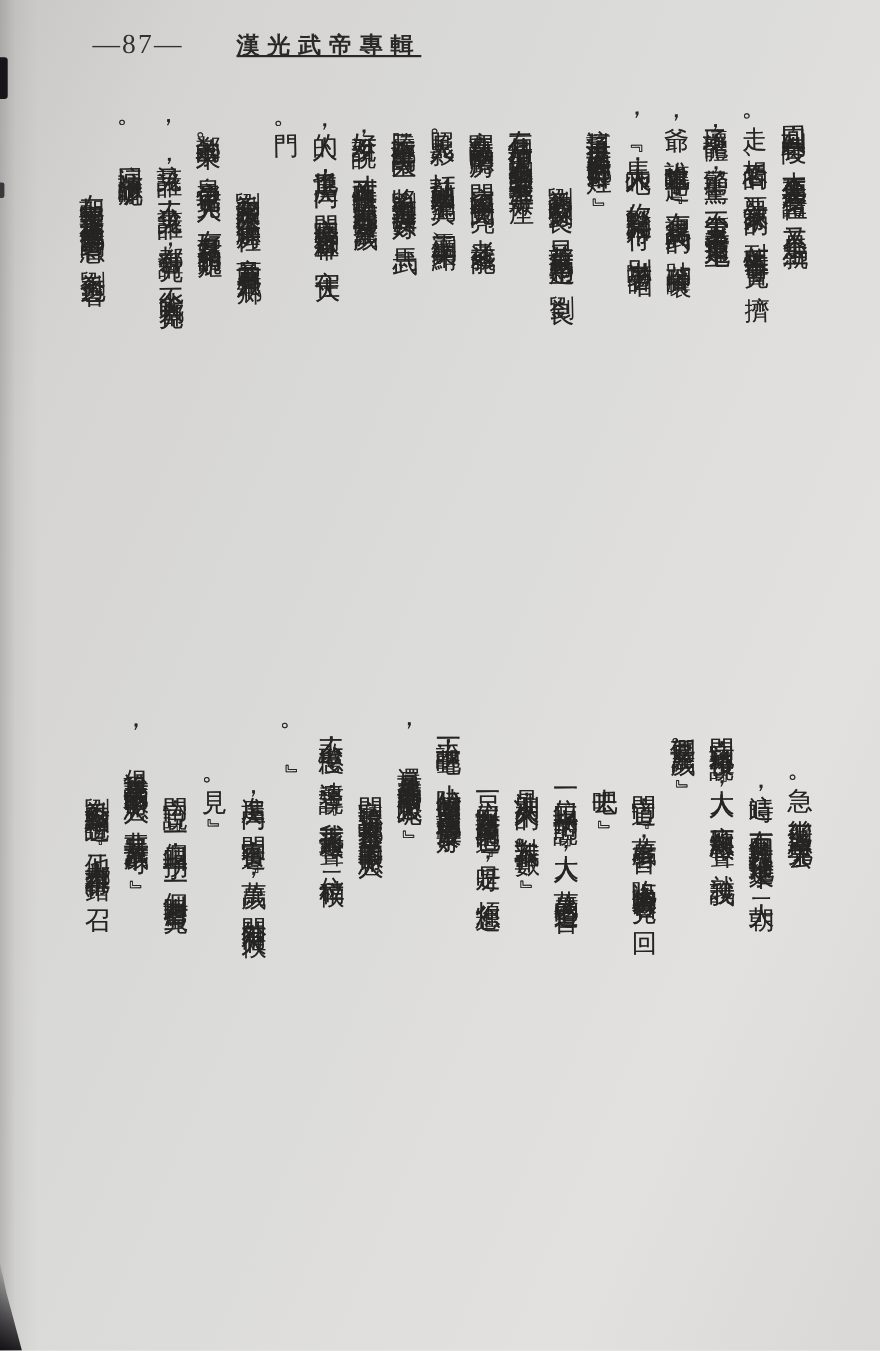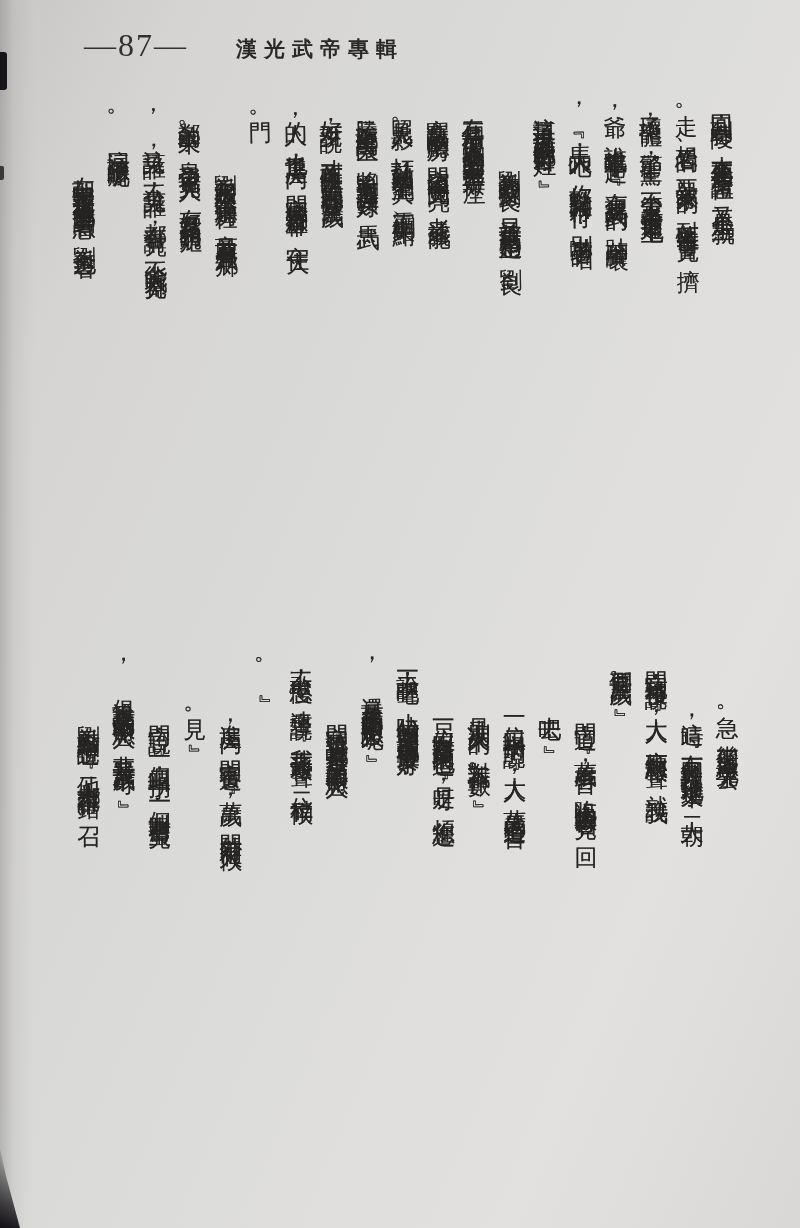--- a/index.html
+++ b/index.html
@@ -47,30 +47,31 @@
     clip-path: polygon(0 0, 30% 35%, 100% 100%, 0 100%);
   }
   .header {
     position: absolute;
     top: 27px;
     left: 84px;
     white-space: nowrap;
     color: #2e2c2b;
   }
   .pageno {
-    font-size: 32px;
+    font-size: 25px;
     letter-spacing: 2px;
     margin-right: 44px;
     color: #343230;
   }
   .title {
     font-size: 21px;
     font-weight: bold;
     letter-spacing: 7px;
     color: #2b2927;
+    text-decoration: underline;
   }
   .vblock {
     position: absolute;
     writing-mode: vertical-rl;
     text-orientation: mixed;
     font-size: 23px;
     line-height: 35.5px;     
     letter-spacing: 3.1px;   
     color: #252423;
     text-shadow: 0 0 0.5px rgba(40,38,36,0.55);

